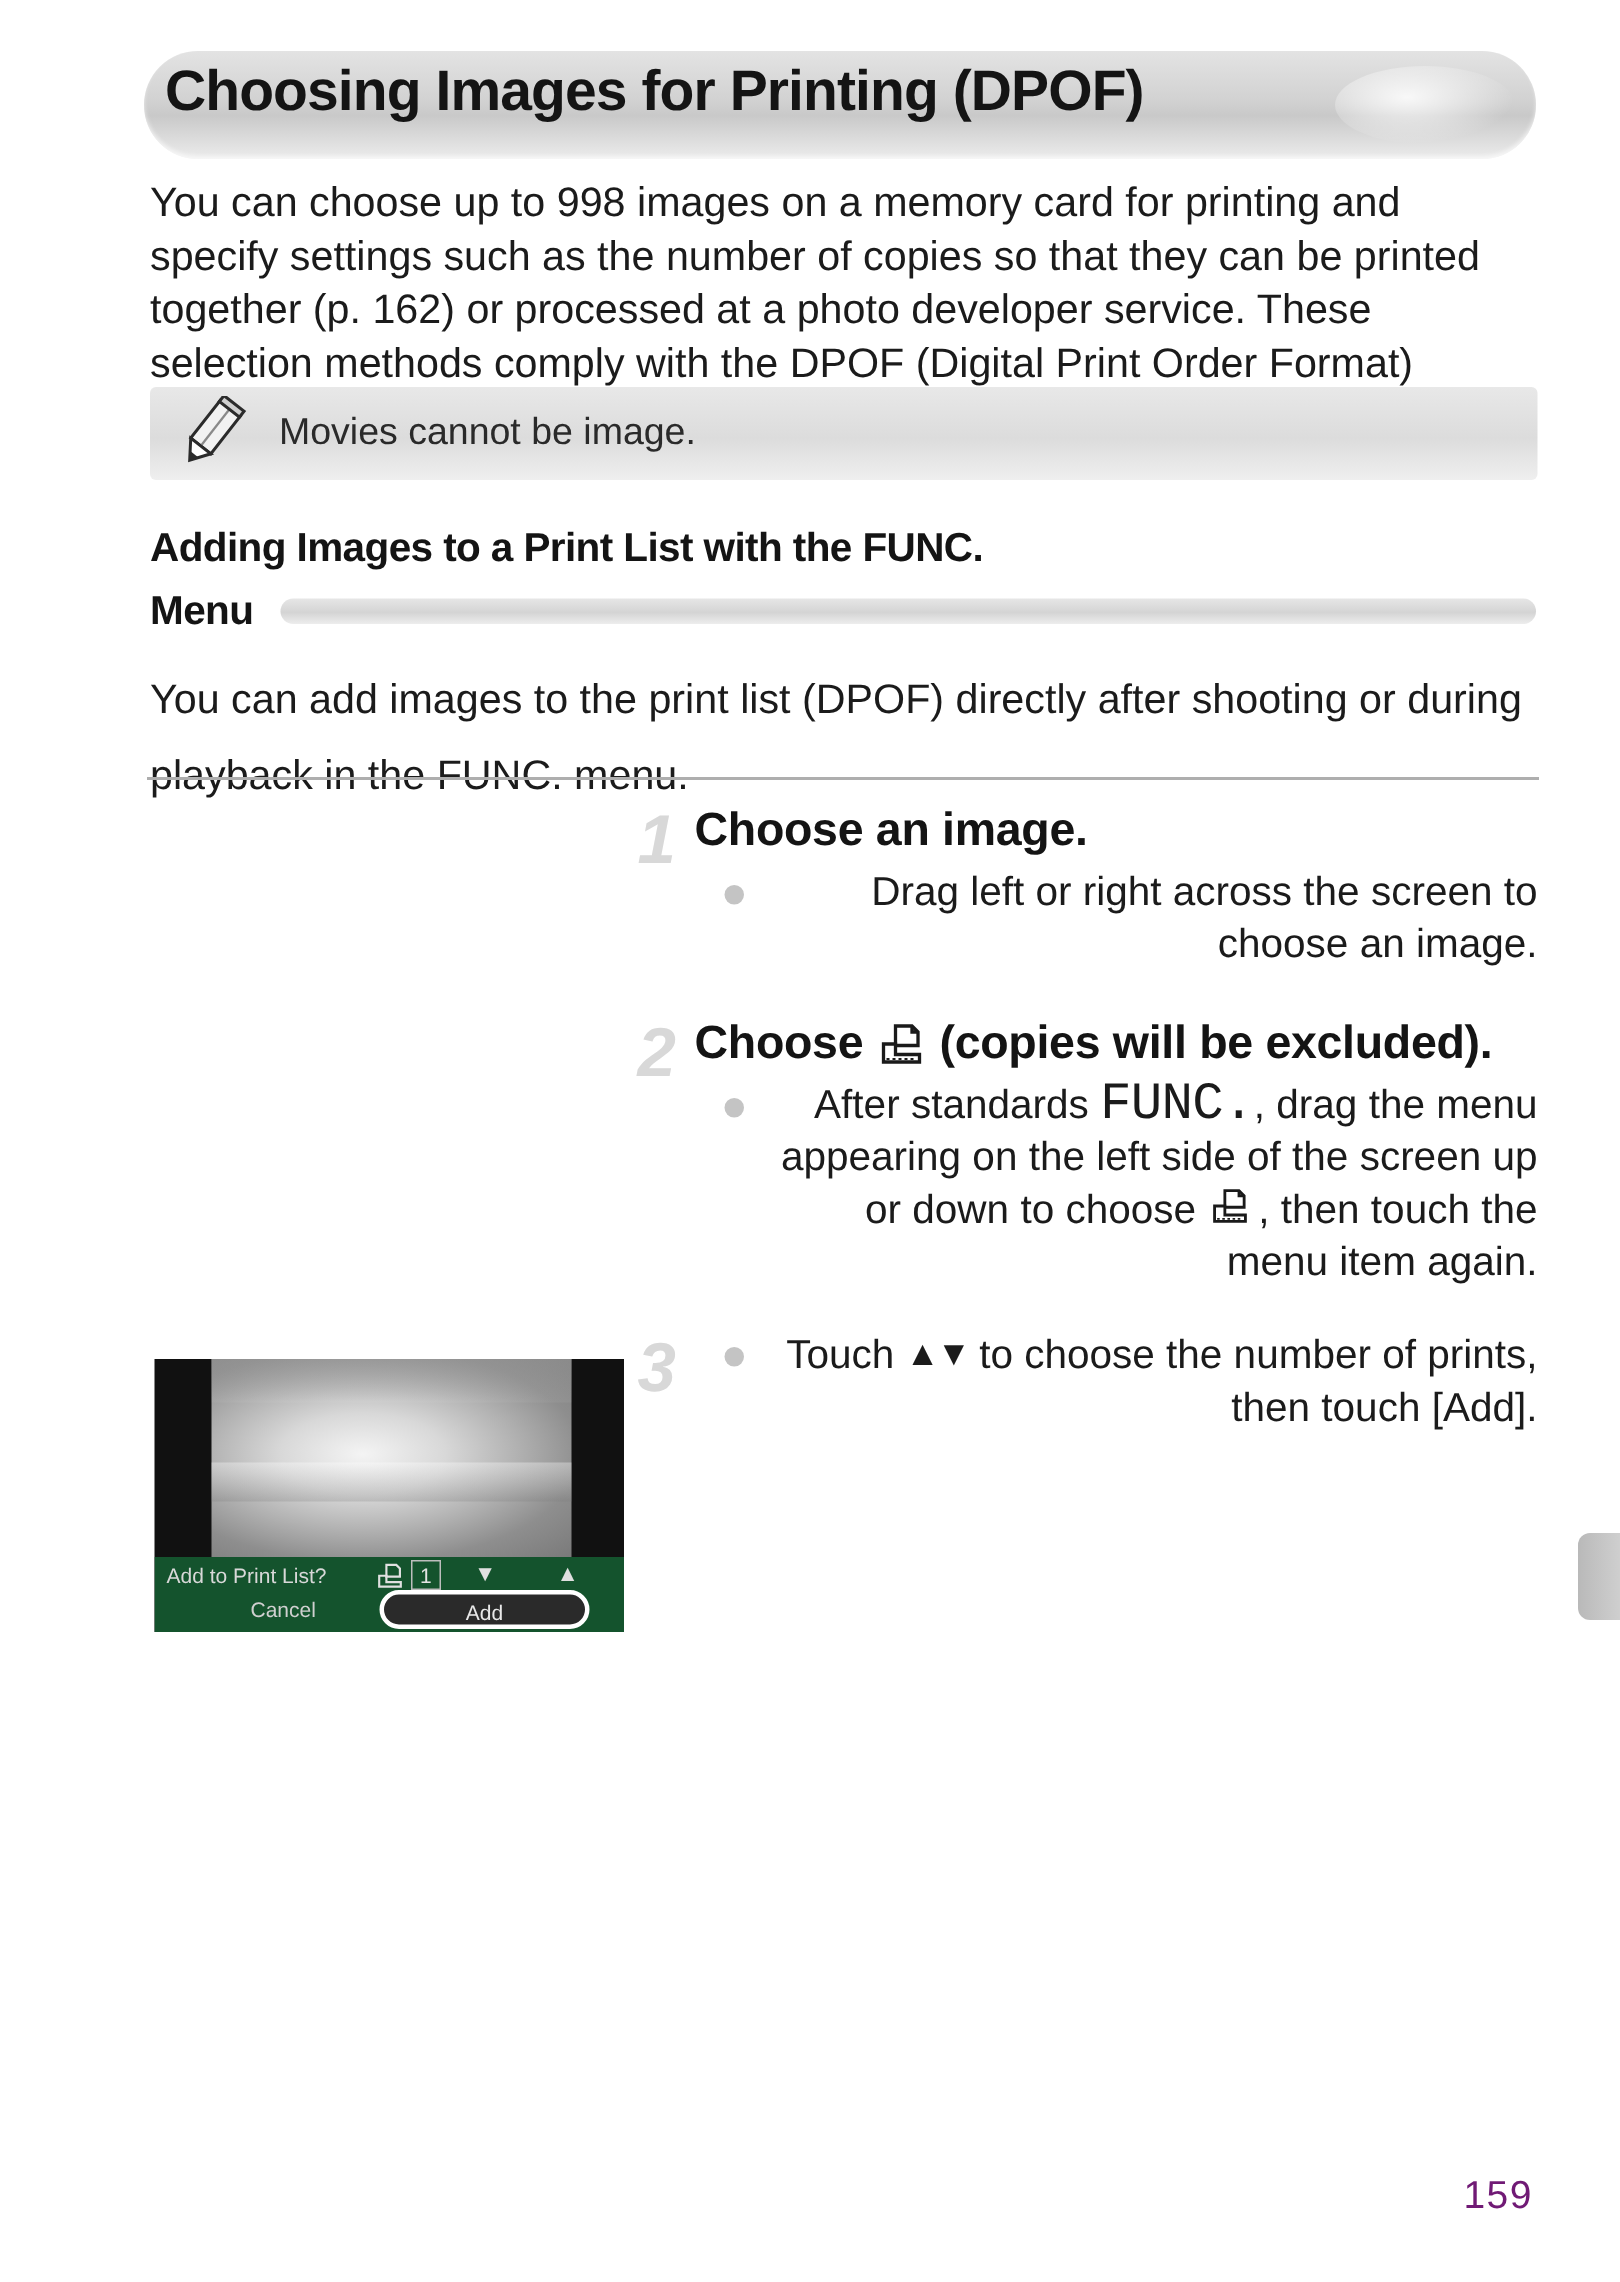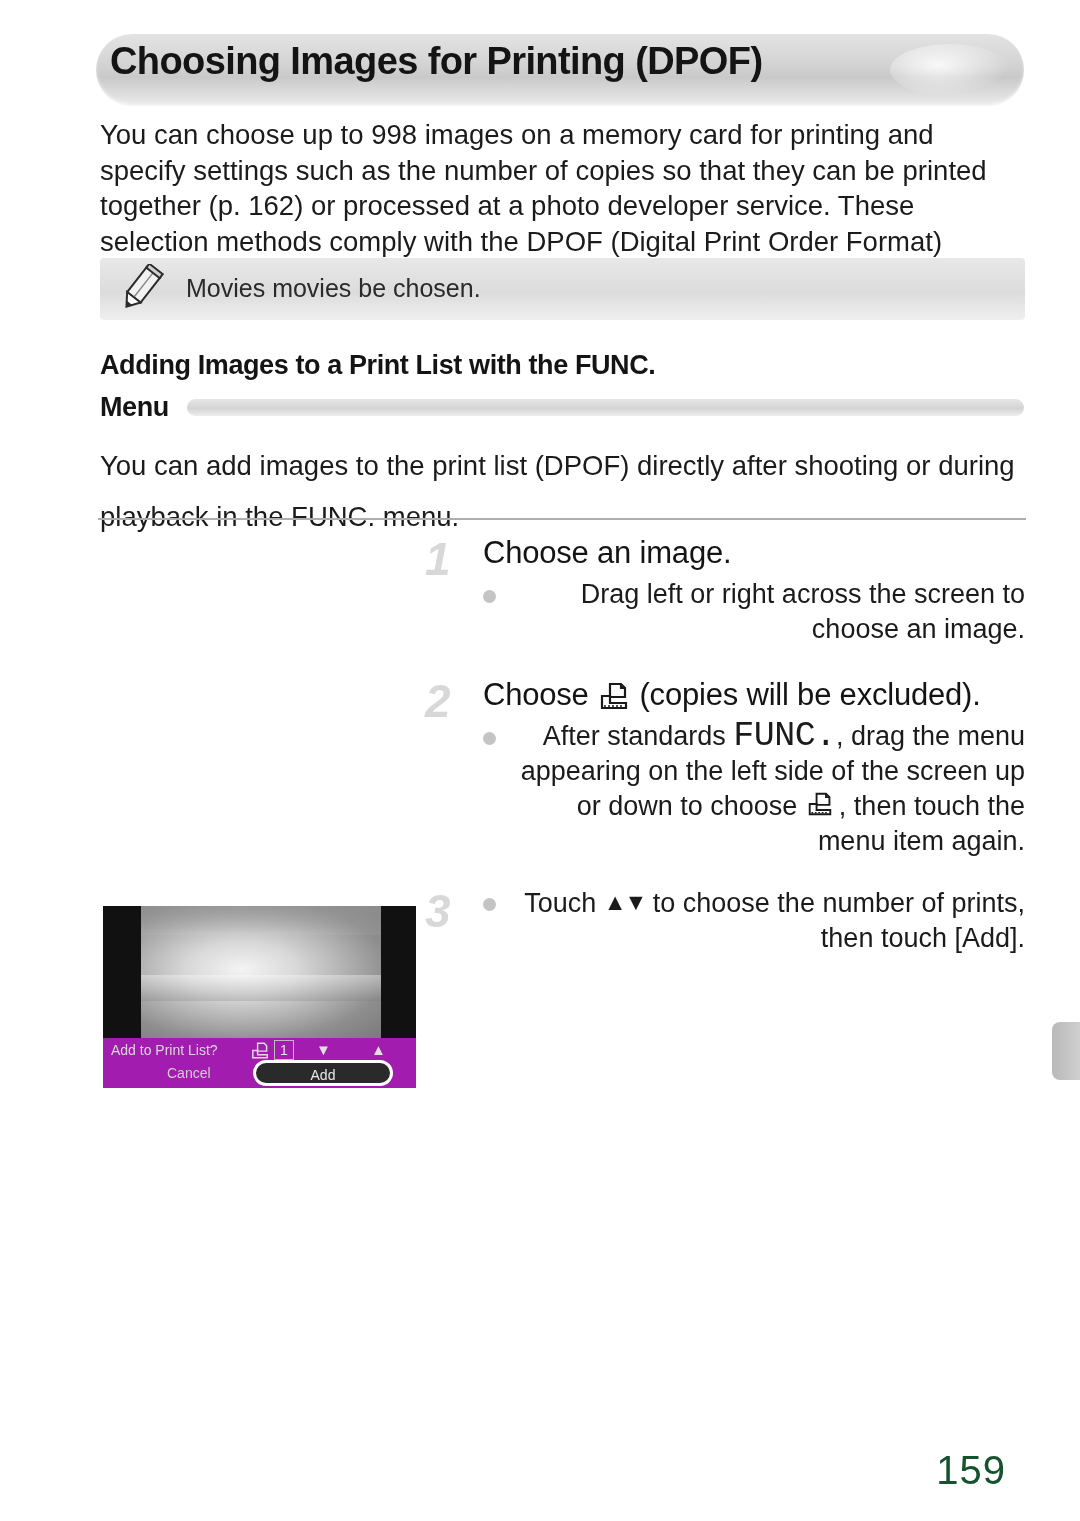--- a/index.html
+++ b/index.html
@@ -153,23 +153,23 @@
     width: 54px;
     font-size: 46px;
     font-weight: bold;
     font-style: italic;
     color: #d8d8d8;
     text-align: left;
     line-height: 48px;
     user-select: none;
   }
   .step-title {
-    margin-left: 58px;
+    margin-left: 38px;
     font-size: 31px;
-    font-weight: normal;
+    font-weight: bold;
     line-height: 40px;
     letter-spacing: -0.2px;
     color: #141414;
   }
   .step-body {
     margin-left: 58px;
     margin-top: 4px;
     position: relative;
     font-size: 27px;
     line-height: 35px;
@@ -245,21 +245,21 @@
     width: 100%;
     height: 22%;
     background: linear-gradient(to bottom, rgba(150,150,150,0.55), rgba(255,255,255,0.05));
   }
   .lcd-bar {
     position: absolute;
     left: 0;
     top: 132px;
     width: 100%;
     height: 50px;
-    background: #a21caf;
+    background: #14532d;
   }
   .lcd-prompt {
     position: absolute;
     left: 8px;
     top: 4px;
     font-size: 14px;
     color: #d8d8d8;
     white-space: nowrap;
   }
   .lcd-count-group {
@@ -324,24 +324,24 @@
     top: 1022px;
     width: 28px;
     height: 58px;
     background: linear-gradient(to right, #b9b9b9, #cfcfcf);
     border-radius: 8px 0 0 8px;
   }
 
   
   .page-number {
     position: absolute;
-    right: 74px;
+    right: 58px;
     top: 1448px;
-    font-size: 40px;
-    color: #14532d;
+    font-size: 26px;
+    color: #701a75;
     letter-spacing: 1px;
   }
 </style>
 </head>
 <body>
 
 <div class="page">
 
   <div class="title-banner">
     <div class="sheen"></div>
@@ -355,21 +355,21 @@
       <svg viewBox="0 0 56 52" width="56" height="52">
         <g transform="rotate(38 28 26)">
           <rect x="16" y="6" width="17" height="32" fill="#f2f2f2" stroke="#2b2b2b" stroke-width="2"></rect>
           <line x1="24.5" y1="7" x2="24.5" y2="37" stroke="#8a8a8a" stroke-width="1.5"></line>
           <polygon points="16,38 33,38 24.5,50" fill="#ffffff" stroke="#2b2b2b" stroke-width="2"></polygon>
           <polygon points="21,45 28,45 24.5,50" fill="#2b2b2b"></polygon>
           <rect x="16" y="2" width="17" height="5" fill="#cfcfcf" stroke="#2b2b2b" stroke-width="2"></rect>
         </g>
       </svg>
     </div>
-    <div class="note-text">Movies movies be chosen.</div>
+    <div class="note-text">Movies cannot be image.</div>
   </div>
 
   <div class="section-heading">
     <div>Adding Images to a Print List with the FUNC.</div>
     <div class="line2">
       <span>Menu</span>
       <span class="heading-bar"></span>
     </div>
   </div>
 

